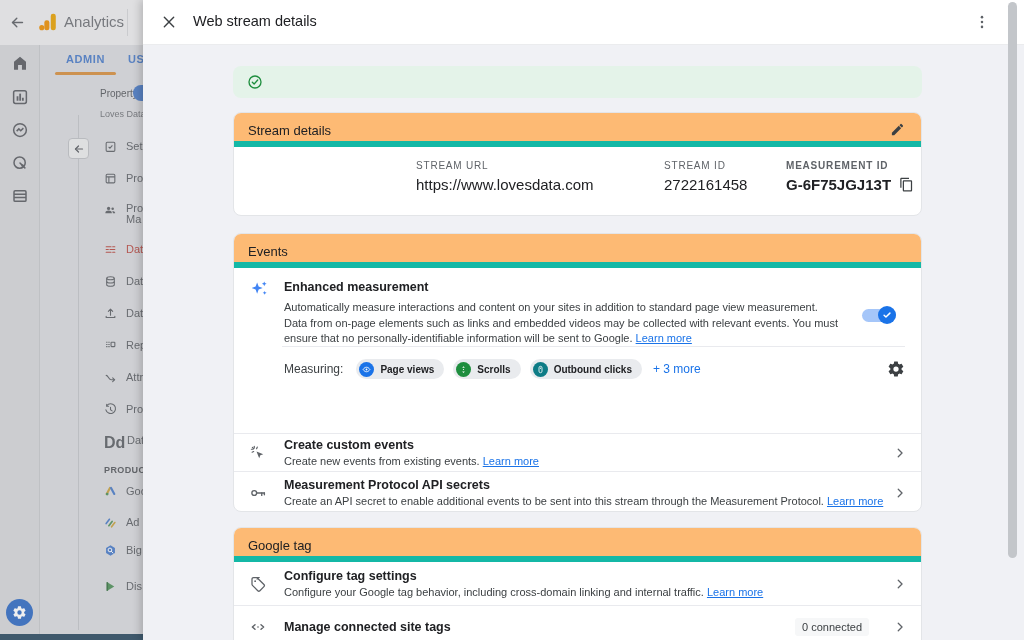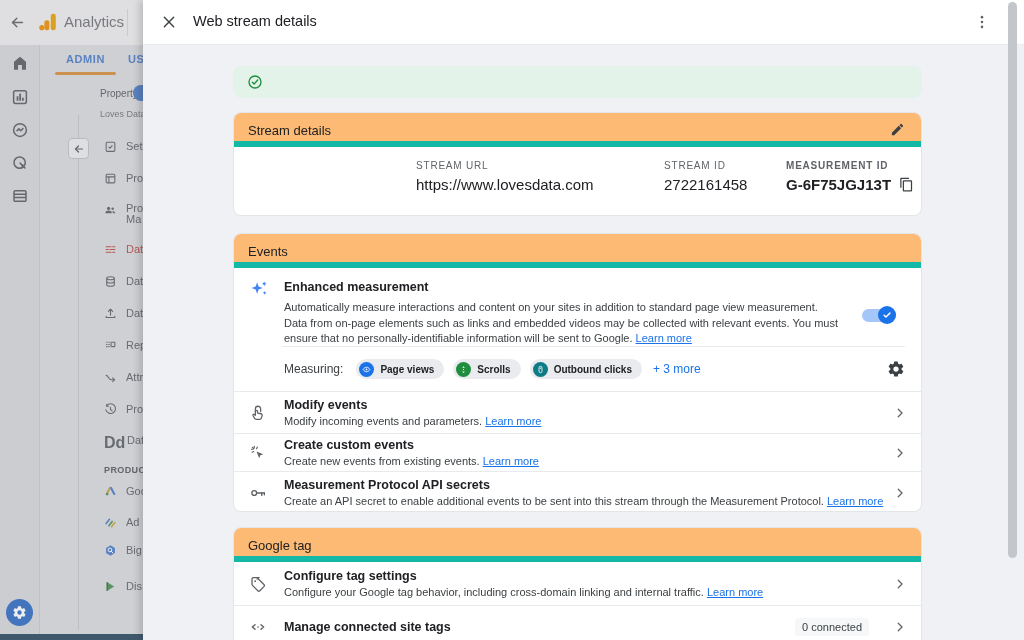--- a/index.html
+++ b/index.html
@@ -405,38 +405,20 @@
           <span>Outbound clicks</span>
         </span>
         <span class="more-link">+ 3 more</span>
         <span class="gear-btn">
           <svg viewBox="0 0 24 24" fill="#3c4043">
               <path d="M19.4 13c.04-.32.06-.65.06-1s-.02-.68-.06-1l2.1-1.65a.5.5 0 0 0 .12-.64l-2-3.46a.5.5 0 0 0-.61-.22l-2.48 1a7.3 7.3 0 0 0-1.73-1l-.37-2.65A.5.5 0 0 0 13.93 2h-4a.5.5 0 0 0-.5.42L9.07 5.07a7.3 7.3 0 0 0-1.73 1l-2.48-1a.5.5 0 0 0-.61.22l-2 3.46a.5.5 0 0 0 .12.64L4.47 11c-.04.32-.06.65-.06 1s.02.68.06 1l-2.1 1.65a.5.5 0 0 0-.12.64l2 3.46c.14.24.42.33.61.22l2.48-1c.53.42 1.11.76 1.73 1l.37 2.65c.04.24.25.42.5.42h4c.25 0 .46-.18.5-.42l.37-2.65a7.3 7.3 0 0 0 1.73-1l2.48 1c.24.1.47 0 .61-.22l2-3.46a.5.5 0 0 0-.12-.64zM12 15.5A3.5 3.5 0 1 1 12 8.5a3.5 3.5 0 0 1 0 7z"></path>
             </svg>
         </span>
       </div>
 
-      <div class="list-row" style="top:157px; height:42px;">
-        <span class="row-ic">
-          <svg viewBox="0 0 24 24" fill="none" stroke="currentColor" stroke-width="1.7" stroke-linecap="round" stroke-linejoin="round">
-              <path d="M8.5 10V6.5a3.5 3.5 0 0 1 7 0V10"></path>
-              <path d="M8.5 10v5l-1.6-1.1c-.9-.6-2 .4-1.5 1.4l2 3.7c.5.9 1.4 1.5 2.4 1.5h4.3c1.2 0 2.2-.8 2.5-1.9l.9-3.2c.3-1.1-.4-2.2-1.5-2.4l-4.5-.9V10a1.5 1.5 0 0 0-3 0z"></path>
-            </svg>
-        </span>
-        <span class="row-title">Modify events</span>
-        <span class="row-desc">
-          <span>Modify incoming events and parameters.</span>
-          <span class="learn">Learn more</span>
-        </span>
-        <span class="chev">
-          <svg viewBox="0 0 24 24" fill="none" stroke="currentColor" stroke-width="2.2" stroke-linecap="round" stroke-linejoin="round">
-              <path d="M9 5.5l6.5 6.5L9 18.5"></path>
-            </svg>
-        </span>
-      </div>
 
       <div class="list-row" style="top:199px; height:38px;">
         <span class="row-ic">
           <svg viewBox="0 0 24 24">
               <path d="M10 10l9 3.6-3.9 1.5-1.5 3.9z" fill="currentColor"></path>
               <g stroke="currentColor" stroke-width="1.6" stroke-linecap="round" fill="none">
                 <path d="M7 3.2v2.2"></path>
                 <path d="M3.2 7h2.2"></path>
                 <path d="M4.5 4.5l1.6 1.6"></path>
                 <path d="M11 4.2l-.9 2"></path>

